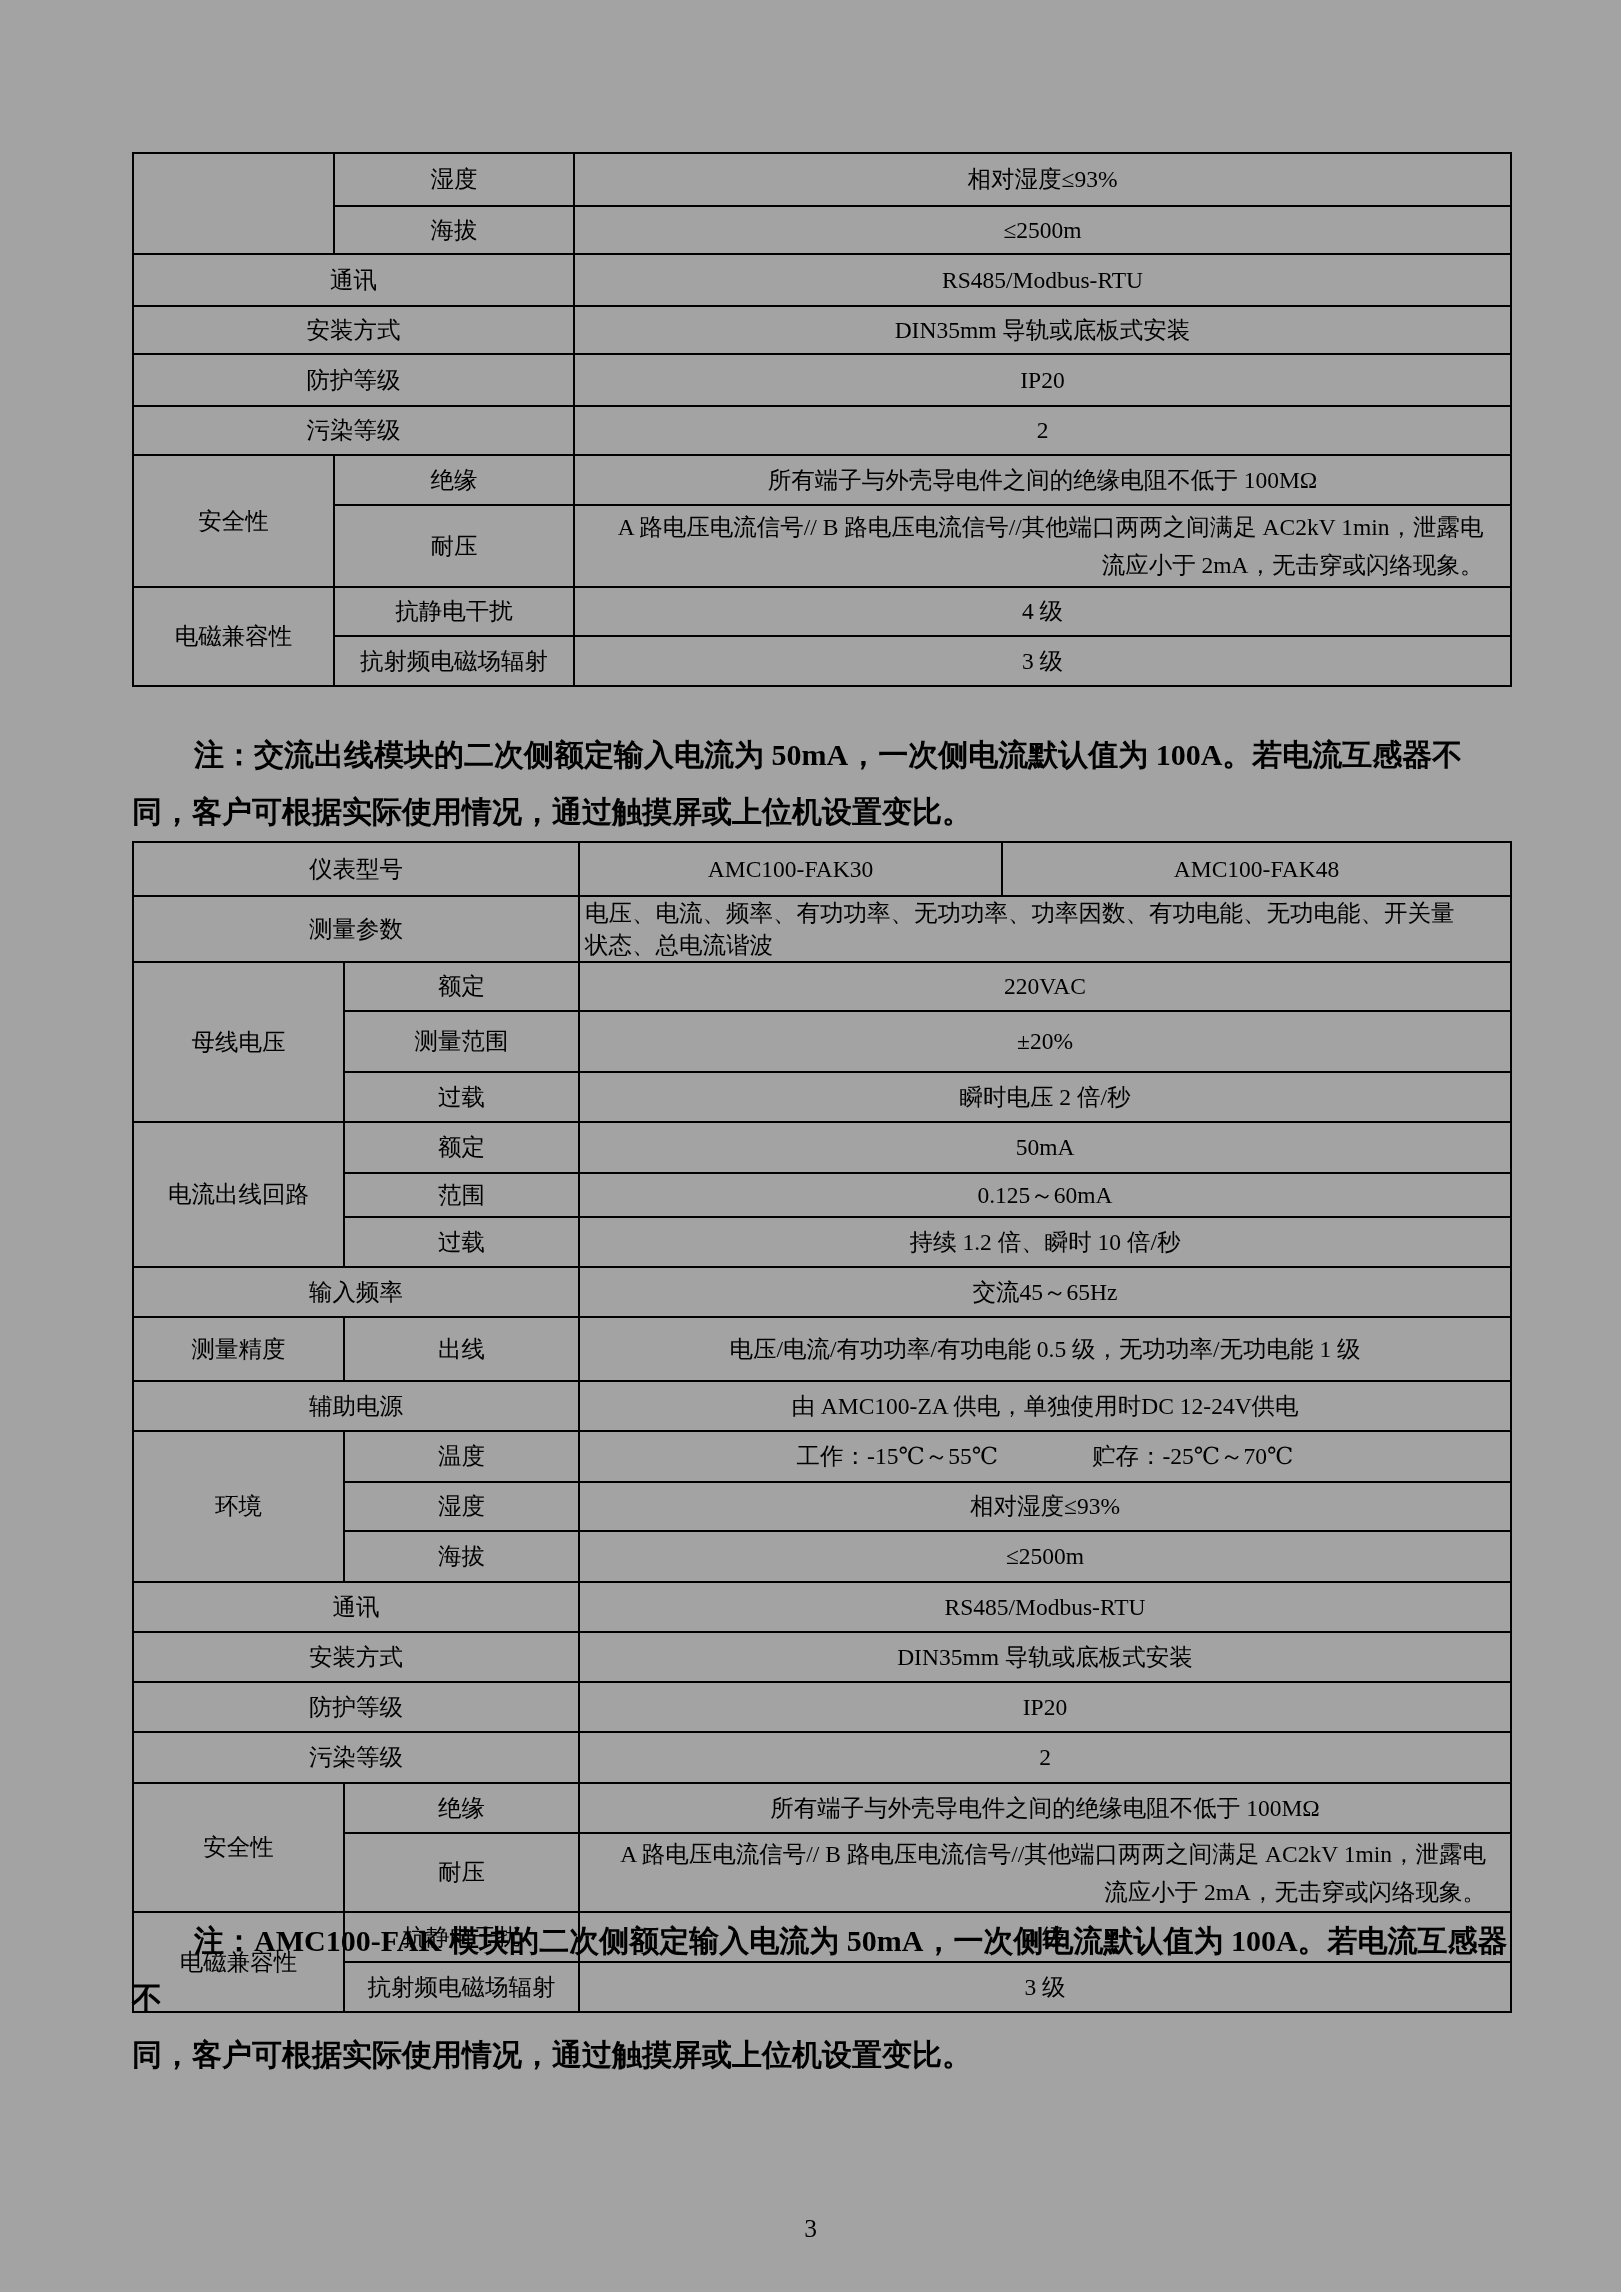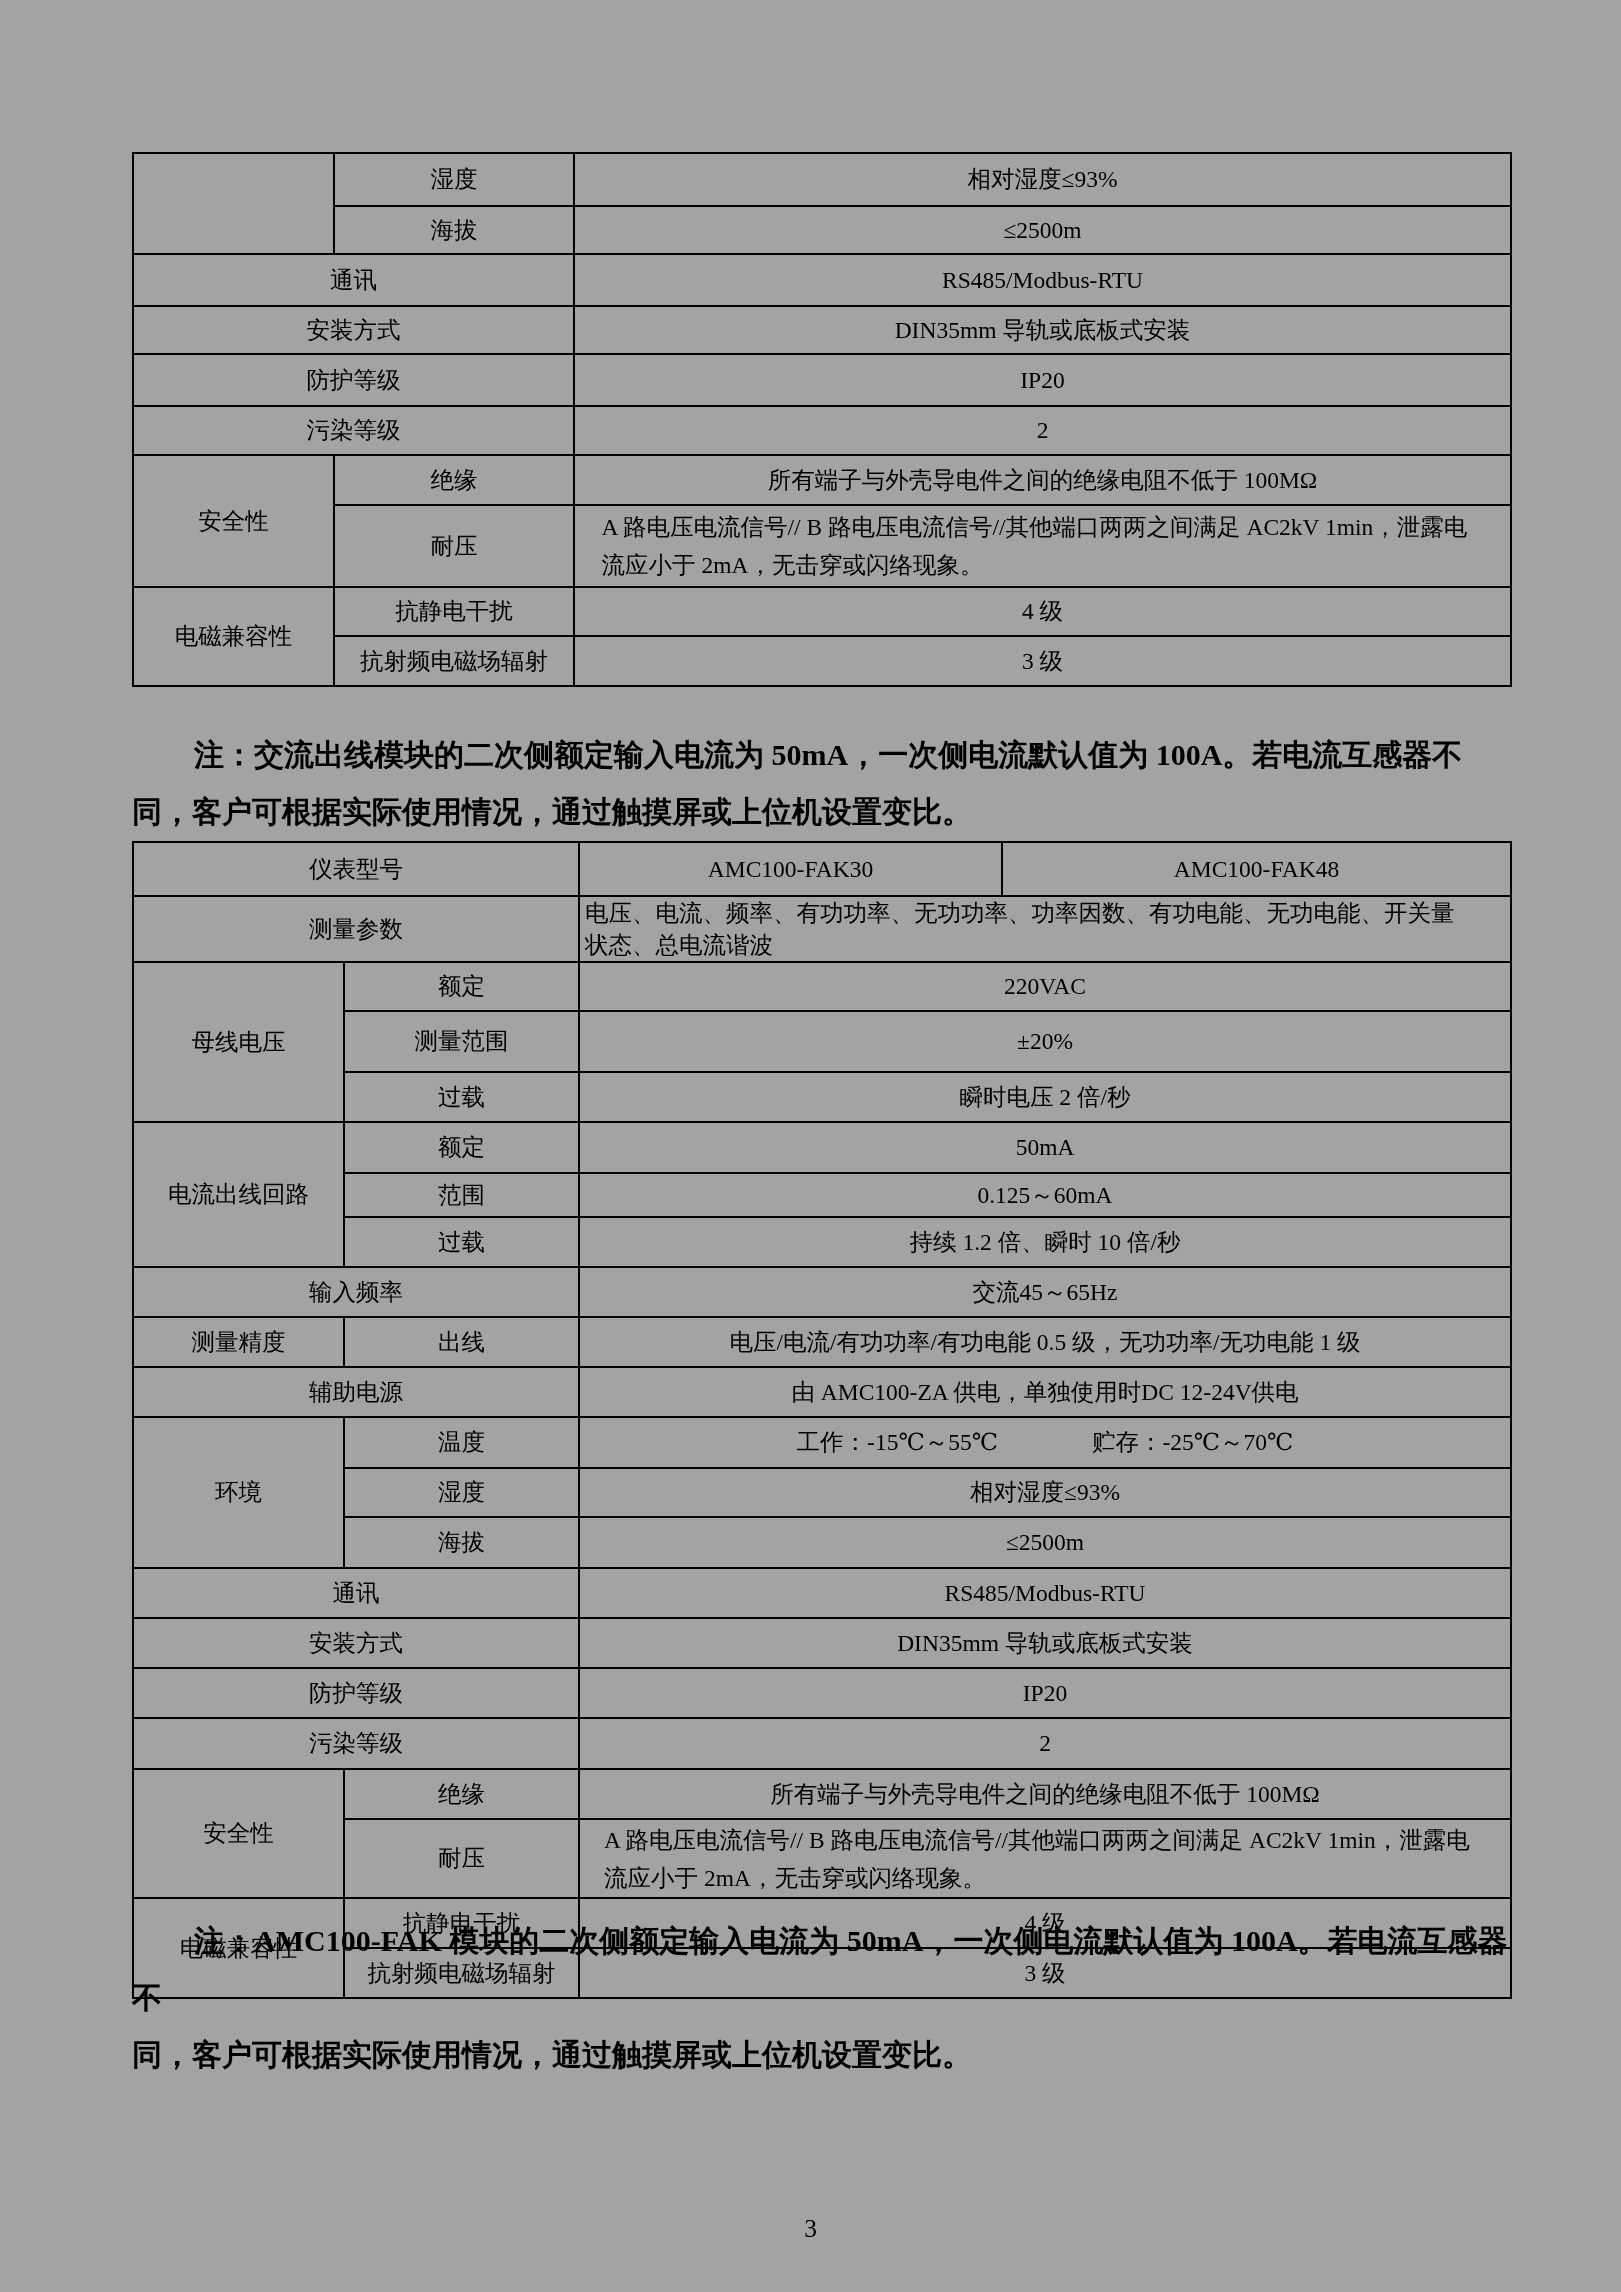--- a/index.html
+++ b/index.html
@@ -16,21 +16,21 @@
   table.spec td{
     border:2px solid #000;
     text-align:center;vertical-align:middle;
     font-size:23.5px;line-height:29px;
     padding:0 3.9px;overflow:hidden;
   }
   td.bb3{border-bottom-width:2.9px;}
   .t1{top:152px;}
   .t2{top:841px;}
   td.cell-left{text-align:left;margin-left:31px;}
-  .wrapbox{max-width:882px;margin:0 auto;text-align:left;line-height:38px;}
+  .wrapbox{max-width:882px;margin:0 auto;text-align:right;line-height:38px;}
   .wrapbox-l{max-width:882px;margin:0;text-align:left;line-height:32px;padding-left:1px;}
   .note{
     position:absolute;left:132px;width:1378px;
     font-weight:bold;font-size:30px;line-height:57px;color:#000;
   }
   .note .ind{text-indent:62px;}
   .n1{top:726px;}
   .n2{top:1912px;}
   .pageno{
     position:absolute;top:2211px;left:0;width:100%;
@@ -144,21 +144,21 @@
         <td colspan="2">0.125～60mA</td>
       </tr>
       <tr style="height:50px">
         <td class="bb3">过载</td>
         <td colspan="2" class="bb3">持续 1.2 倍、瞬时 10 倍/秒</td>
       </tr>
       <tr style="height:50px">
         <td colspan="2" class="bb3">输入频率</td>
         <td colspan="2" class="bb3">交流45～65Hz</td>
       </tr>
-      <tr style="height:50px">
+      <tr style="height:64px">
         <td class="bb3">测量精度</td>
         <td class="bb3">出线</td>
         <td colspan="2" class="bb3">电压/电流/有功功率/有功电能 0.5 级，无功功率/无功电能 1 级</td>
       </tr>
       <tr style="height:50px">
         <td colspan="2" class="bb3">辅助电源</td>
         <td colspan="2" class="bb3">由 AMC100-ZA 供电，单独使用时DC 12-24V供电</td>
       </tr>
       <tr style="height:51px">
         <td rowspan="3" class="bb3">环境</td>

